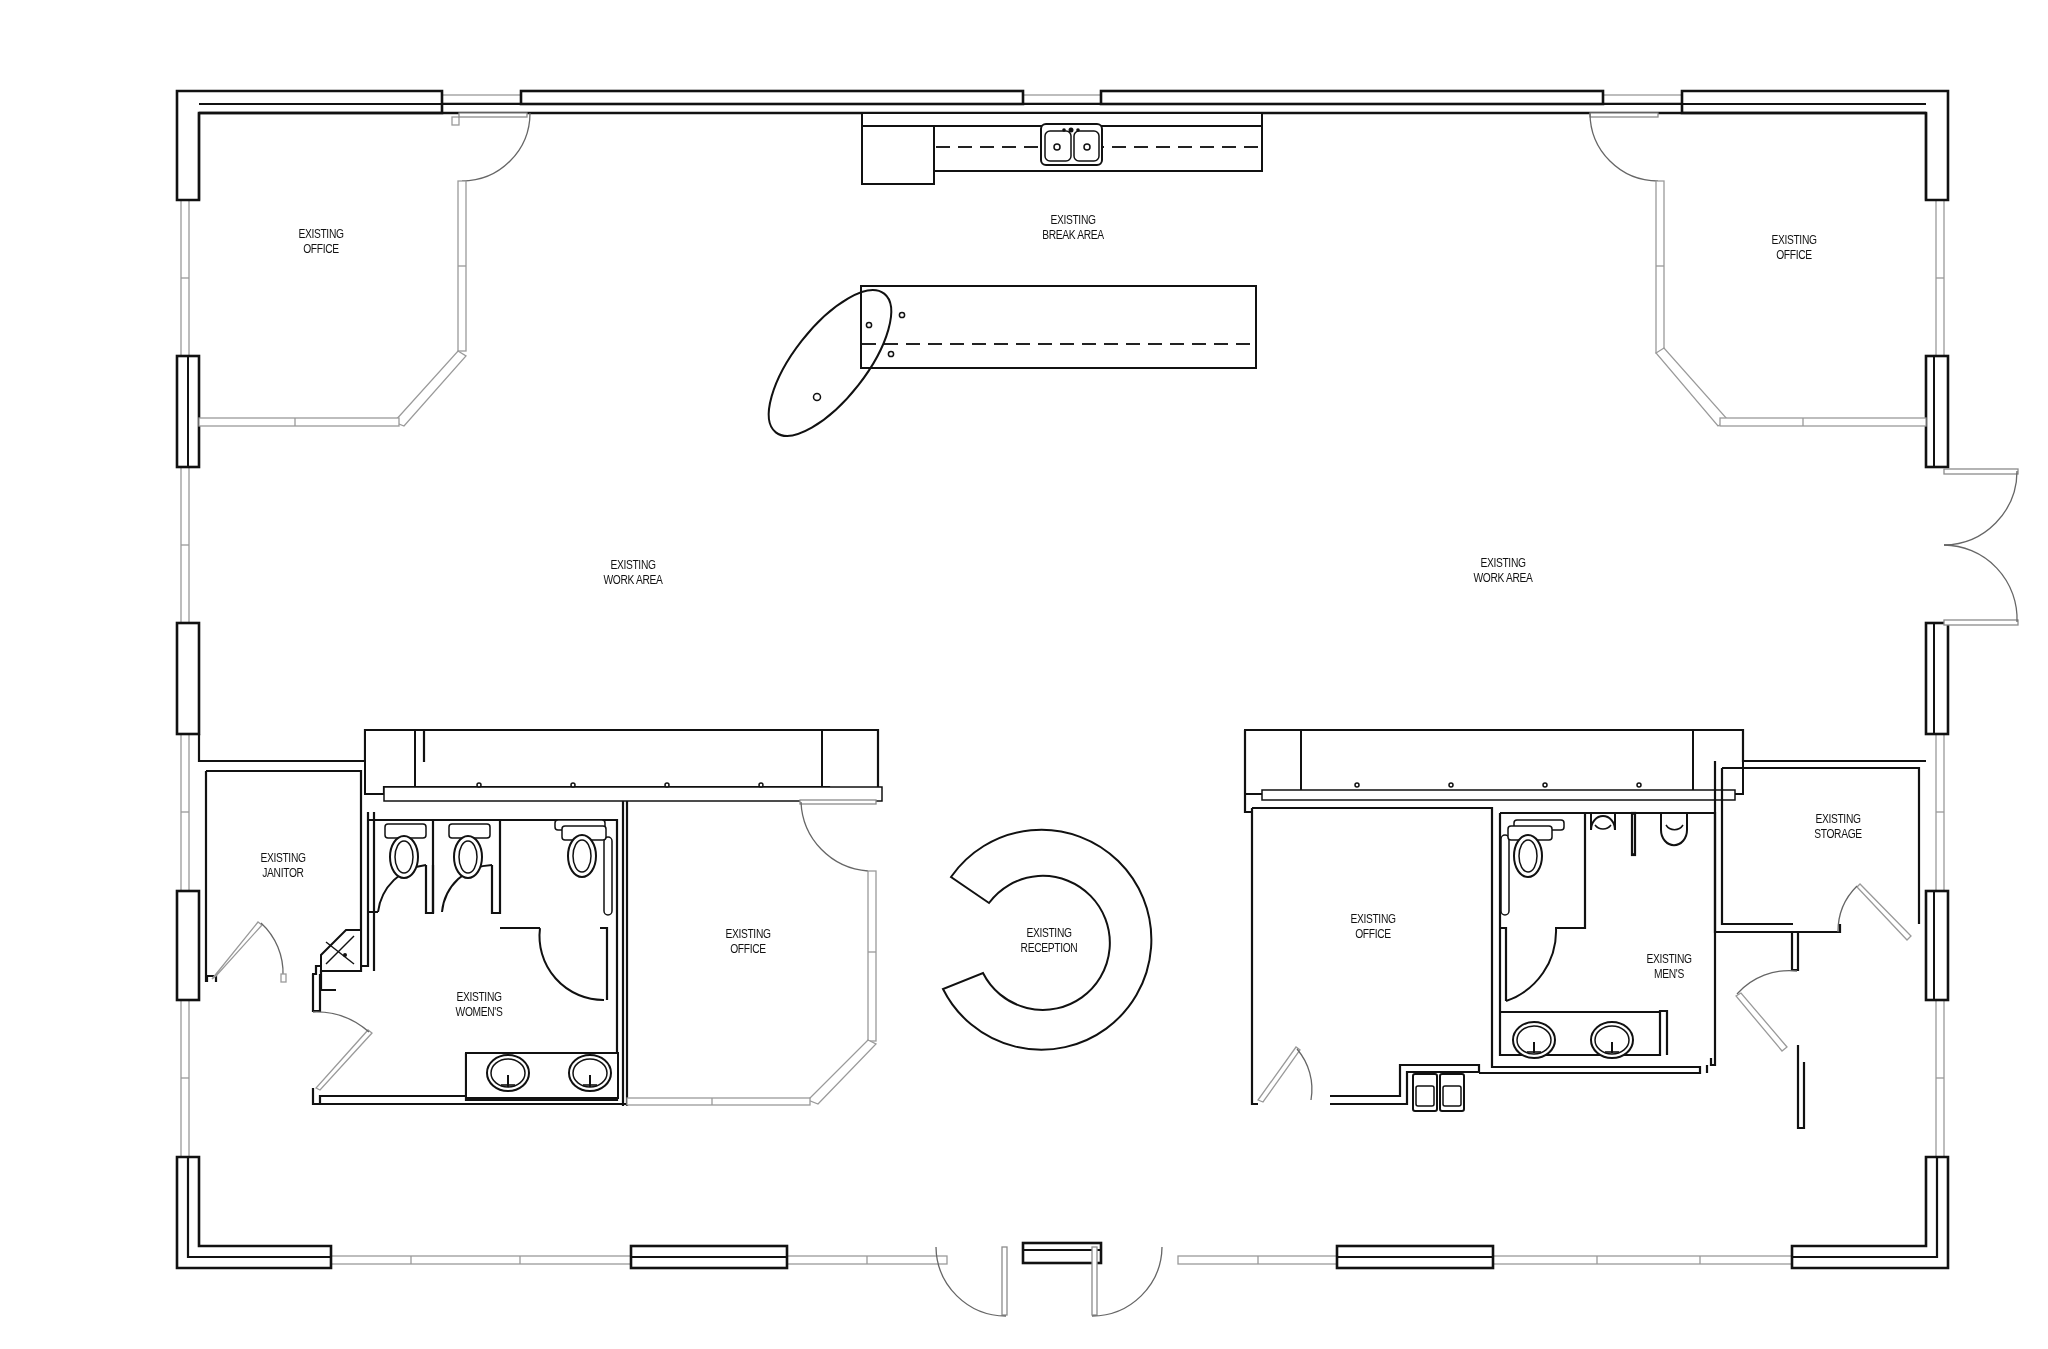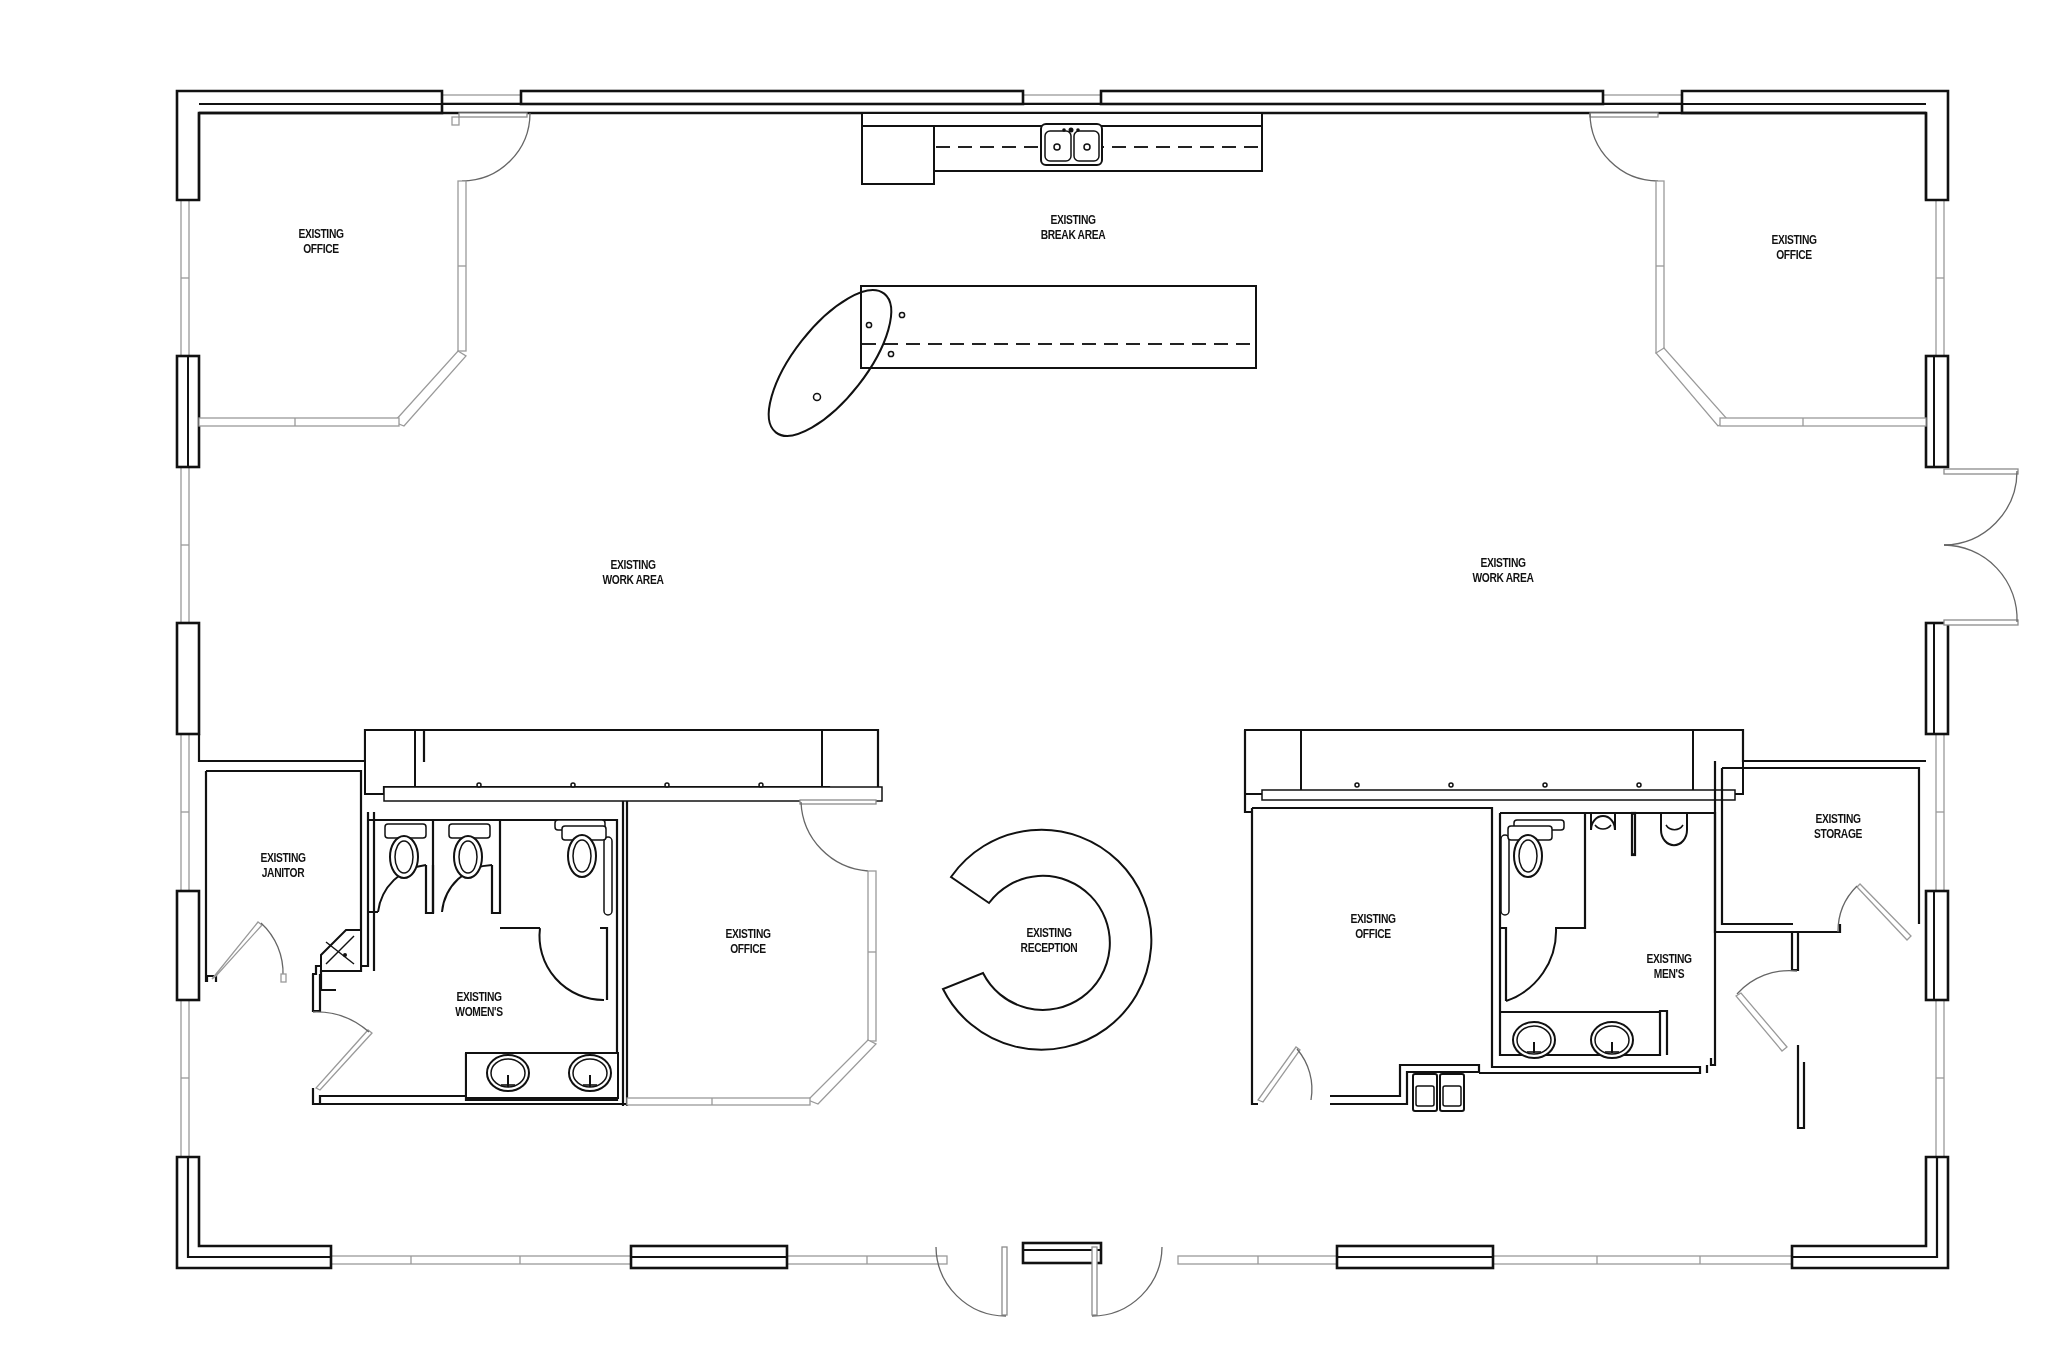--- a/index.html
+++ b/index.html
@@ -7,21 +7,21 @@
   #plan { position:absolute; left:0; top:0; }
   .wall { fill:#ffffff; stroke:#111; stroke-width:2.6; }
   .wall-thin { fill:none; stroke:#111; stroke-width:2.2; }
   .glass { fill:#fff; stroke:#9a9a9a; stroke-width:1.3; }
   .door-leaf { fill:#fff; stroke:#8c8c8c; stroke-width:1.3; }
   .swing { fill:none; stroke:#666; stroke-width:1.3; }
   .swing-dark { fill:none; stroke:#111; stroke-width:2; }
   .fixture { fill:#fff; stroke:#111; stroke-width:2; }
   .fixture-thin { fill:#fff; stroke:#111; stroke-width:1.5; }
   .dash { fill:none; stroke:#222; stroke-width:2; stroke-dasharray:14 8; }
-  .room-label { position:absolute; transform:translate(-50%, -50%); text-align:center; font-family:"Liberation Sans", "DejaVu Sans", sans-serif; font-size:12.5px; font-weight:bold; line-height:15px; letter-spacing:-0.4px; color:#111; white-space:nowrap; transform-origin:center; }
+  .room-label { position:absolute; transform:translate(-50%, -50%); text-align:center; font-family:"Liberation Sans", "DejaVu Sans", sans-serif; font-size:12.5px; font-weight:normal; line-height:15px; letter-spacing:-0.4px; color:#111; white-space:nowrap; transform-origin:center; }
   .room-label span { display:block; transform:scaleX(0.82); }
 </style>
 </head>
 <body>
 
 <svg id="plan" width="2048" height="1349" viewBox="0 0 2048 1349" xmlns="http://www.w3.org/2000/svg">
 
   <g>
 
     <rect class="glass" x="442" y="95" width="79" height="8"></rect>

